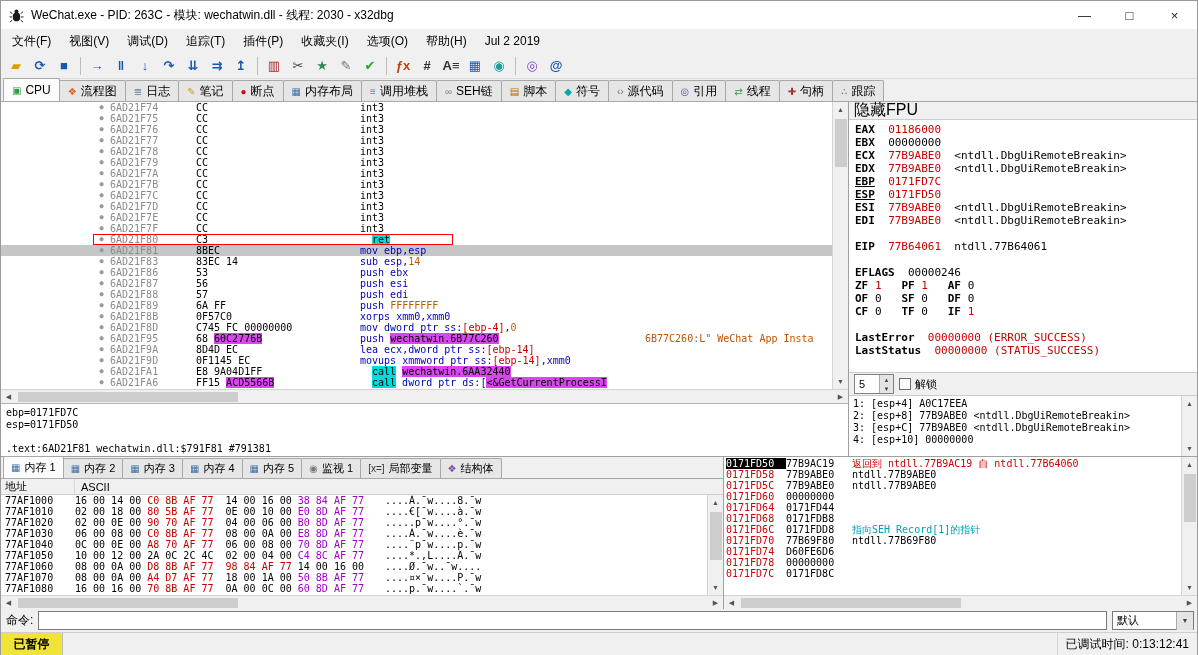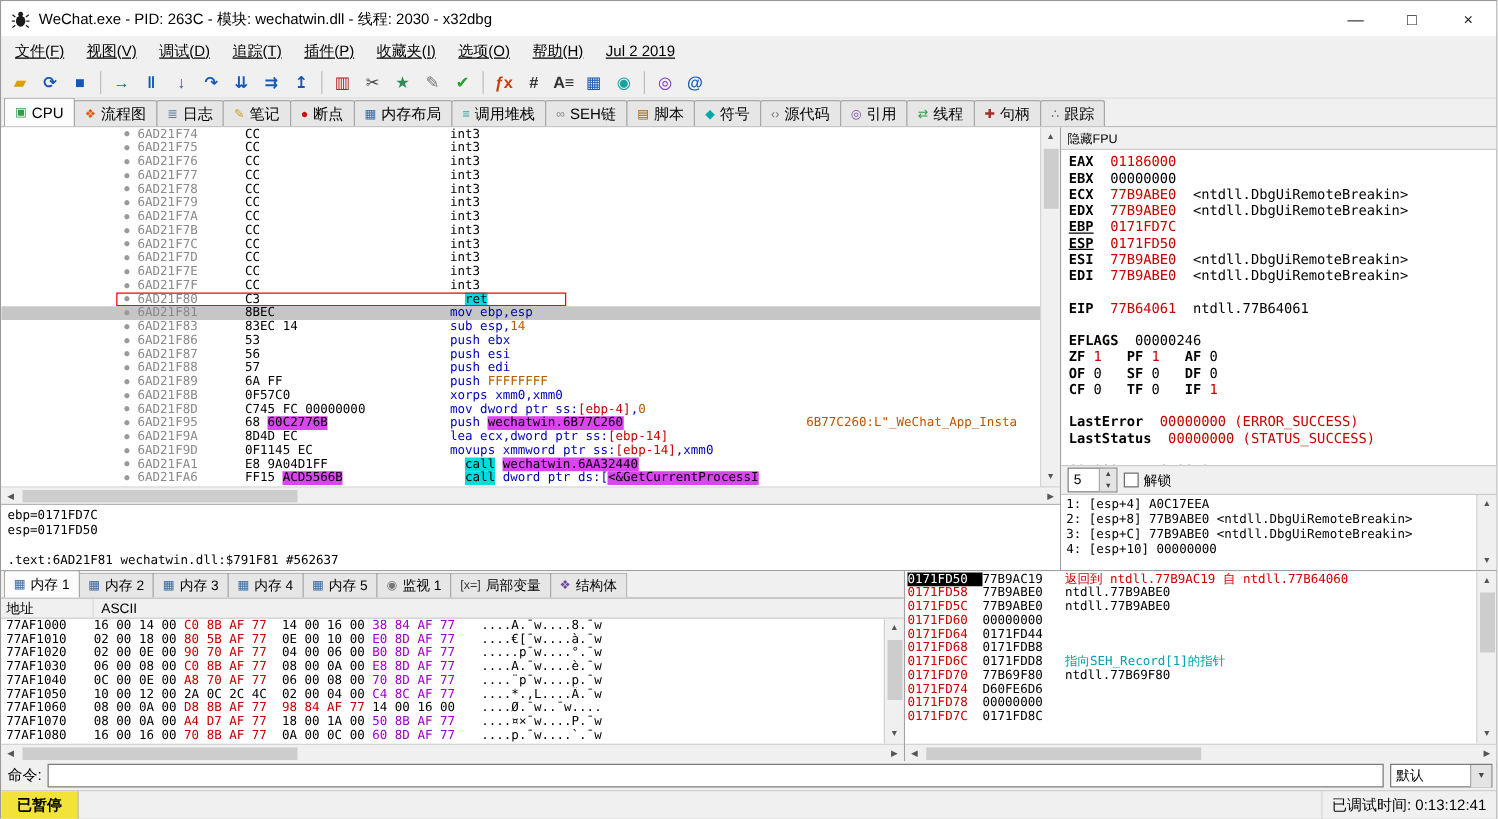--- a/index.html
+++ b/index.html
@@ -8,21 +8,21 @@
   .window{width:1198px;height:655px;display:flex;flex-direction:column;background:#f0f0f0;border:1px solid #9a9a9a;}
 
   
   .titlebar{height:28px;background:#ffffff;display:flex;align-items:center;padding-left:8px;gap:7px;flex:none;}
   .title-text{font-size:12px;}
   .win-controls{margin-left:auto;display:flex;height:100%;}
   .win-btn{width:45px;height:100%;display:flex;align-items:center;justify-content:center;font-size:13px;color:#222;}
 
   
   .menubar{height:24px;display:flex;align-items:center;background:#f0f0f0;flex:none;padding-left:2px;}
-  .menu-item{padding:0 9px;white-space:nowrap;text-decoration:underline;}
+  .menu-item{padding:0 9px;white-space:nowrap;}
 
   
   .toolbar{height:26px;display:flex;align-items:center;background:#f0f0f0;padding:0 4px;gap:2px;flex:none;border-bottom:1px solid #dcdcdc;}
   .tb-icon{width:22px;height:22px;display:flex;align-items:center;justify-content:center;font-size:13px;font-weight:bold;}
   .tb-sep{width:1px;height:18px;background:#bdbdbd;margin:0 3px;}
 
   
   .tabbar{height:23px;display:flex;align-items:flex-end;background:#f0f0f0;border-bottom:1px solid #a8a8a8;padding-left:2px;flex:none;}
   .tab{display:flex;align-items:center;gap:4px;padding:2px 8px;font-size:12px;border:1px solid #a8a8a8;border-bottom:none;background:#e6e6e6;height:21px;margin-right:-1px;border-radius:2px 2px 0 0;white-space:nowrap;}
   .tab.active{background:#fcfcfc;height:23px;position:relative;z-index:2;}
@@ -61,21 +61,21 @@
   .hscroll .sb-btn{width:15px;height:14px;display:flex;align-items:center;justify-content:center;}
   .hscroll .sb-track{flex:1;height:14px;position:relative;}
   .hscroll .sb-thumb{position:absolute;left:2px;top:2px;height:10px;width:220px;background:#cdcdcd;}
 
   
   .infopane{flex:1;background:#fff;border-top:1px solid #b4b4b4;font:10px "DejaVu Sans Mono",monospace;padding:3px 5px;overflow:hidden;}
   .infoline{height:12px;line-height:12px;white-space:pre;}
 
   
   .regs-panel{flex:1;display:flex;flex-direction:column;background:#fff;}
-  .regs-header{height:18px;background:#f0f0f0;border-bottom:1px solid #cccccc;font-size:10px;display:flex;align-items:center;padding-left:5px;flex:none;}
+  .regs-header{height:18px;background:#f0f0f0;border-bottom:1px solid #cccccc;font-size:16px;display:flex;align-items:center;padding-left:5px;flex:none;}
   .regs-body{height:252px;font:11px "DejaVu Sans Mono",monospace;padding:3px 0 0 6px;overflow:hidden;flex:none;}
   .rrow{height:13px;line-height:13px;white-space:pre;}
   .rname{font-weight:bold;}
   .rname.und{text-decoration:underline;}
   .red{color:#c80000;}
   .rcmt{color:#000;}
   .conv-row{height:24px;display:flex;align-items:center;gap:5px;padding:0 5px;background:#f0f0f0;border-top:1px solid #cccccc;border-bottom:1px solid #cccccc;flex:none;}
   .combo{flex:1;height:20px;background:#fff;border:1px solid #808080;display:flex;align-items:center;font-size:11px;padding-left:4px;justify-content:space-between;}
   .combo-arrow{width:17px;height:18px;background:#e4e4e4;border-left:1px solid #aaa;display:flex;align-items:center;justify-content:center;font-size:7px;color:#444;flex:none;}
   .spinner{width:40px;height:20px;border:1px solid #808080;background:#fff;display:flex;flex:none;}
@@ -294,21 +294,21 @@
         <div class="sb-btn">◀</div>
         <div class="sb-track">
             <div class="sb-thumb"></div>
           </div>
         <div class="sb-btn">▶</div>
       </div>
       <div class="infopane">
           <div class="infoline">ebp=0171FD7C</div>
           <div class="infoline">esp=0171FD50</div>
           <div class="infoline"></div>
-          <div class="infoline">.text:6AD21F81 wechatwin.dll:$791F81 #562637</div>
+          <div class="infoline">.text:6AD21F81 wechatwin.dll:$791F81 #791381</div>
         </div>
     </div>
 
     <div class="regs-panel">
       <div class="regs-header">隐藏FPU</div>
       <div class="regs-body">
           <div class="rrow"><span class="rname">EAX</span><span>  </span><span class="red">01186000</span></div>
           <div class="rrow"><span class="rname">EBX</span><span>  </span><span>00000000</span></div>
           <div class="rrow"><span class="rname">ECX</span><span>  </span><span class="red">77B9ABE0</span><span class="rcmt">  &lt;ntdll.DbgUiRemoteBreakin&gt;</span></div>
           <div class="rrow"><span class="rname">EDX</span><span>  </span><span class="red">77B9ABE0</span><span class="rcmt">  &lt;ntdll.DbgUiRemoteBreakin&gt;</span></div>

